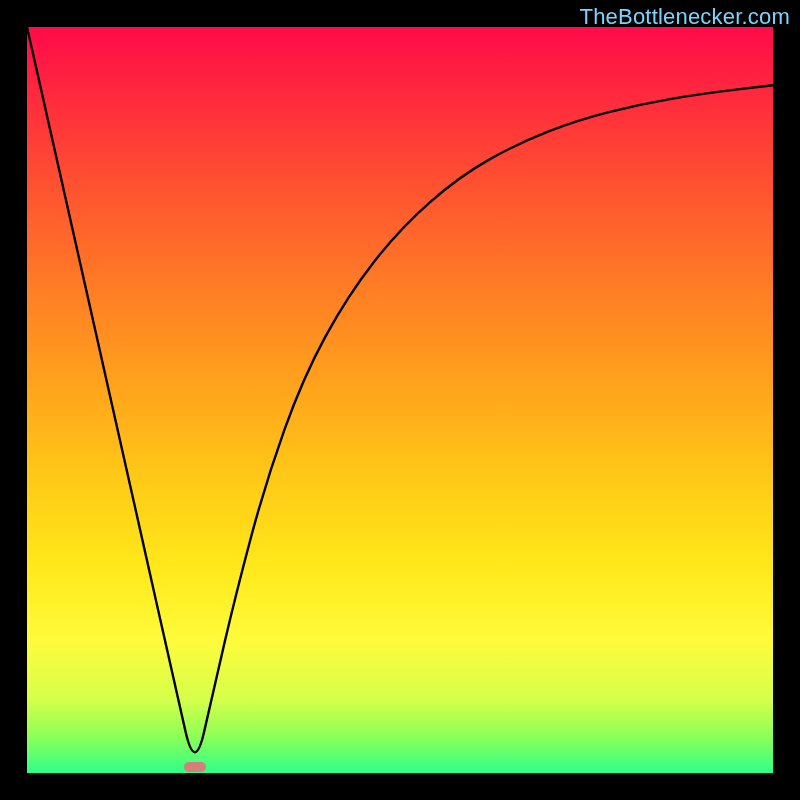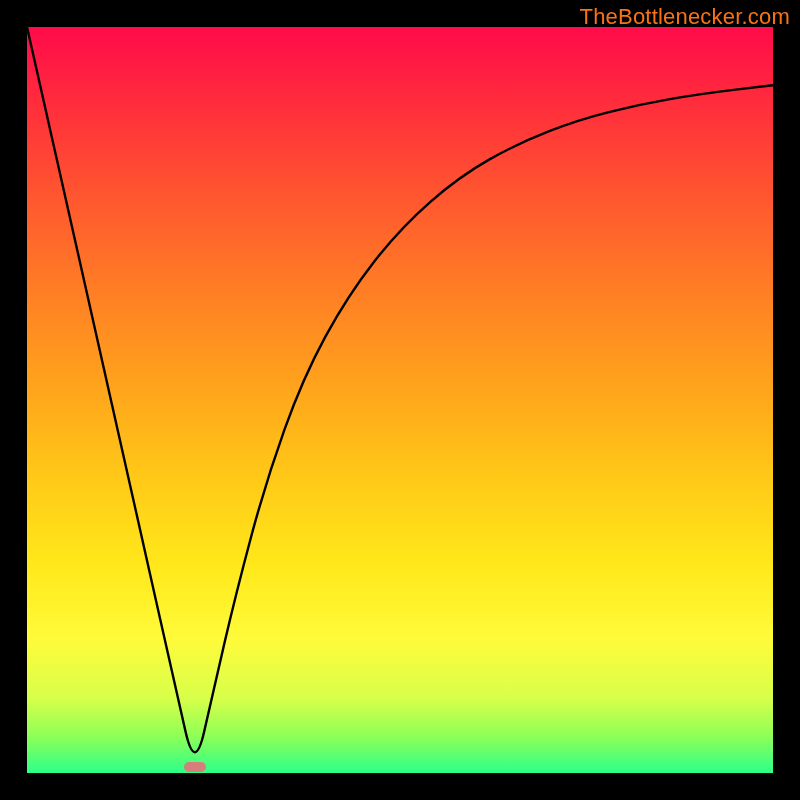--- a/index.html
+++ b/index.html
@@ -49,21 +49,21 @@
     width: 22px;
     height: 10px;
     border-radius: 5px;
     background: #d57e7a;
     transform: translate(-50%, -50%);
   }
   .watermark {
     position: absolute;
     top: 4px;
     right: 10px;
-    color: #f97316;
+    color: #7dd3fc;
     font-size: 22px;
     letter-spacing: 0.2px;
     user-select: none;
   }
 </style>
 </head>
 <body>
 
 <div class="frame">
   <div class="plot"></div>

